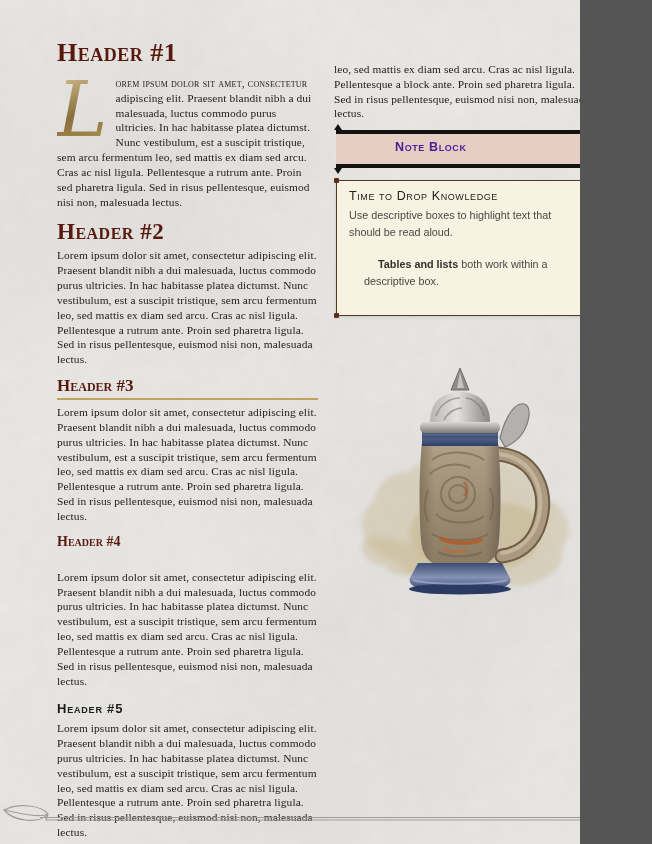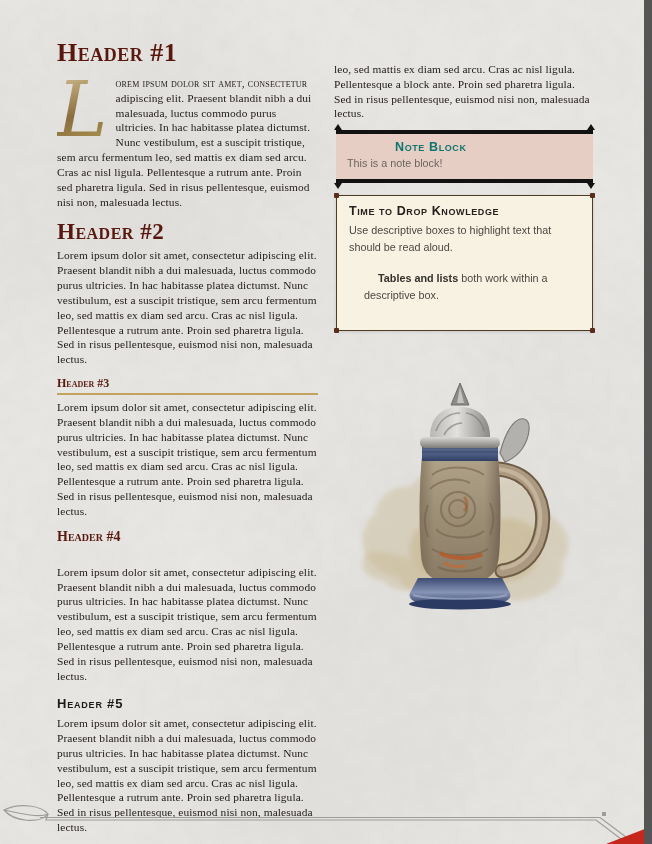--- a/index.html
+++ b/index.html
@@ -1,34 +1,34 @@
 <!DOCTYPE html>
 <html><head>
 <meta charset="utf-8">
 <style>
   html,body{margin:0;padding:0;background:#555;}
   .page{
-    position:relative;width:644px;height:844px;overflow:hidden;
+    position:relative;width:580px;height:844px;overflow:hidden;
     background:
       radial-gradient(ellipse 420px 300px at 18% 22%, rgba(120,115,108,0.07), transparent 70%),
       radial-gradient(ellipse 500px 360px at 82% 64%, rgba(120,115,108,0.06), transparent 70%),
       radial-gradient(ellipse 380px 300px at 50% 90%, rgba(120,115,108,0.05), transparent 70%),
       #ebeae7;
     font-family:"Liberation Serif", serif;
     color:#1f1a17;
   }
   .paper-texture{position:absolute;inset:0;pointer-events:none;z-index:1;}
   .content{position:absolute;top:38px;left:57px;right:57px;display:flex;gap:16px;z-index:2;}
   .col{width:261px;flex:0 0 261px;}
 
   p.body{font-size:11.4px;line-height:1.3;margin:0 0 9px 0;letter-spacing:0.1px;}
   h1,h2,h3,h4{font-family:"Liberation Serif",serif;font-variant:small-caps;color:#58180d;font-weight:700;}
   h1{font-size:26px;margin:0 0 8px 0;letter-spacing:0.5px;}
   h2{font-size:23px;margin:10px 0 3px 0;letter-spacing:0.5px;}
-  h3{font-size:12px;margin:6px 0 5px 0;border-bottom:2px solid #c0a35e;padding-bottom:2px;}
+  h3{font-size:17px;margin:6px 0 5px 0;border-bottom:2px solid #c0a35e;padding-bottom:2px;}
   h4{font-size:14px;margin:10px 0 20px 0;}
   h5{font-family:"Liberation Sans",sans-serif;font-variant:small-caps;font-size:13px;
      color:#1b1b1b;font-weight:700;letter-spacing:0.8px;margin:13px 0 5px 0;}
   h6{font-family:"Liberation Serif",serif;font-size:12px;font-weight:700;color:#141414;margin:10px 0 1px 0;}
 
   .dropcap-para{margin:0 0 9px 0;}
   .drop-cap{
     float:left;font-family:"DejaVu Serif",serif;font-style:italic;
     font-size:76px;line-height:0.78;padding:4px 8px 0 0;
     background:linear-gradient(160deg,#c9b586 5%, #8a6d3e 55%, #a8904f 95%);
@@ -38,30 +38,30 @@
 
   
   .note-block{position:relative;background:#e7cec5;margin:7px 2px 12px 2px;
     border-top:4px solid #121212;border-bottom:4px solid #121212;padding:6px 11px 8px 11px;}
   .note-corner{position:absolute;width:0;height:0;border-style:solid;}
   .nc-tl{top:-10px;left:-2px;border-width:6px 4px 0 4px;border-color:#121212 transparent transparent transparent;transform:rotate(180deg);}
   .nc-tr{top:-10px;right:-2px;border-width:6px 4px 0 4px;border-color:#121212 transparent transparent transparent;transform:rotate(180deg);}
   .nc-bl{bottom:-10px;left:-2px;border-width:6px 4px 0 4px;border-color:#121212 transparent transparent transparent;}
   .nc-br{bottom:-10px;right:-2px;border-width:6px 4px 0 4px;border-color:#121212 transparent transparent transparent;}
   .note-title{font-family:"Liberation Sans",sans-serif;font-variant:small-caps;font-weight:700;
-    font-size:12.5px;color:#0f766e;letter-spacing:0.6px;margin:0 0 2px 0;padding-left:48px;}
+    font-size:12.5px;color:#4c1d95;letter-spacing:0.6px;margin:0 0 2px 0;padding-left:48px;}
   .note-body{font-family:"Liberation Sans",sans-serif;font-size:10.8px;color:#6b6560;margin:0;line-height:1.35;}
 
   
   .desc-box{position:relative;background:#f7f2e2;border:1px solid #4e3b26;
     margin:10px 2px 0 2px;padding:8px 12px 11px 12px;box-shadow:0 1px 3px rgba(0,0,0,0.12);}
   .desc-dot{position:absolute;width:5px;height:5px;background:#5b2c1a;border-radius:1px;}
   .dd-tl{top:-3px;left:-3px;} .dd-tr{top:-3px;right:-3px;}
   .dd-bl{bottom:-3px;left:-3px;} .dd-br{bottom:-3px;right:-3px;}
-  .desc-title{font-family:"Liberation Sans",sans-serif;font-variant:small-caps;font-weight:700;
+  .desc-title{font-family:"Liberation Sans",sans-serif;font-variant:small-caps;font-weight:400;
     font-size:12.5px;color:#24201d;letter-spacing:0.6px;margin:0 0 4px 0;}
   .desc-body{font-family:Liberation Sans, sans-serif;font-size:10.8px;color:#4c4742;margin:0 0 2px 0;line-height:1.55;}
   .desc-indent{font-family:"Liberation Sans",sans-serif;font-size:10.8px;color:#4c4742;margin:15px;text-indent:14px;line-height:1.55;}
   .desc-indent .b{font-weight:700;color:#33302c;}
 
   .stein-figure{margin:26px auto 0 auto;width:250px;display:block;}
   .footer-art{position:absolute;left:0;bottom:0;z-index:3;}
 </style>
 </head>
 <body>
@@ -107,21 +107,20 @@
 
     <div class="col" style="padding-top:24px;">
       <p class="body">leo, sed mattis ex diam sed arcu. Cras ac nisl ligula. Pellentesque a block ante. Proin sed pharetra ligula. Sed in risus pellentesque, euismod nisi non, malesuada lectus.</p>
 
       <div class="note-block">
         <span class="note-corner nc-tl"></span>
         <span class="note-corner nc-tr"></span>
         <span class="note-corner nc-bl"></span>
         <span class="note-corner nc-br"></span>
         <p class="note-title">Note Block</p>
-        <p class="note-body">This is a note block!</p>
       </div>
 
       <div class="desc-box">
         <span class="desc-dot dd-tl"></span>
         <span class="desc-dot dd-tr"></span>
         <span class="desc-dot dd-bl"></span>
         <span class="desc-dot dd-br"></span>
         <p class="desc-title">Time to Drop Knowledge</p>
         <p class="desc-body">Use descriptive boxes to highlight text that should be read aloud.</p>
         <p class="desc-indent"><span class="b">Tables and lists</span><span> both work within a descriptive box.</span></p>

